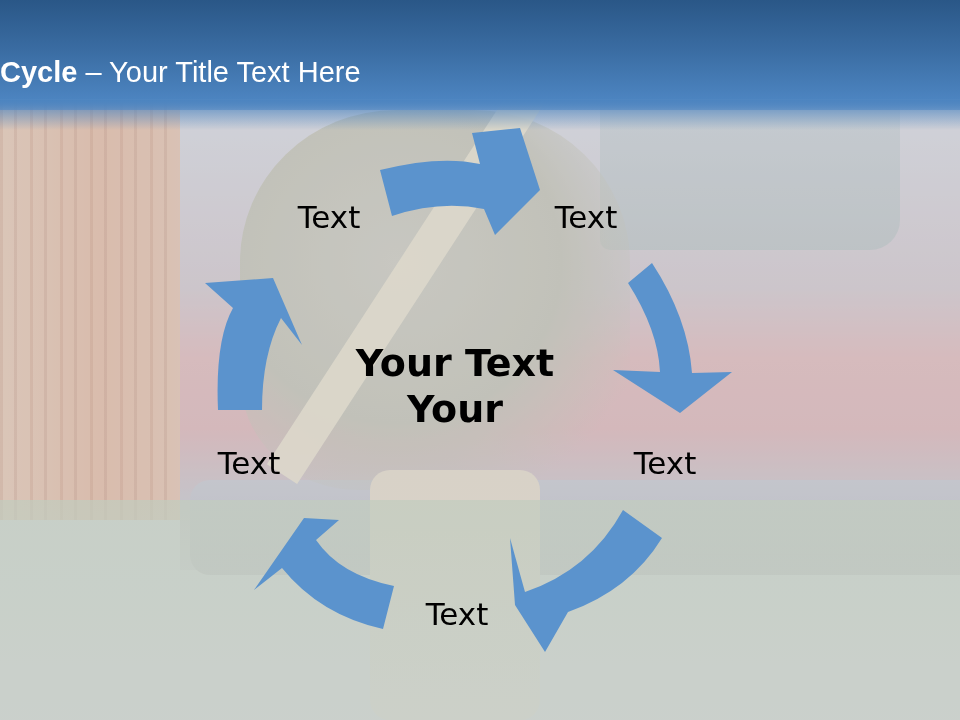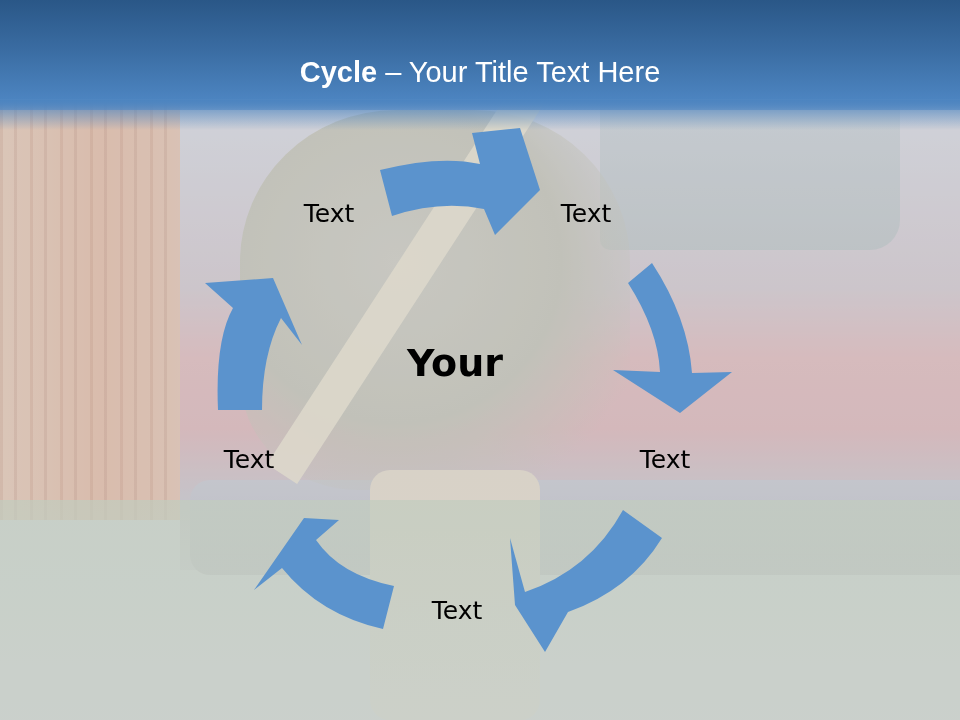--- a/index.html
+++ b/index.html
@@ -24,26 +24,26 @@
   .bg-handle { position: absolute; left: 520px; top: 80px; width: 36px; height: 470px; background: #ddd6be; transform: rotate(33deg); transform-origin: top center; opacity: 0.9; }
   .bg-grass { position: absolute; left: 0; top: 500px; width: 960px; height: 220px;
     background: linear-gradient(180deg, rgba(180,196,170,0.7), rgba(190,200,185,0.8)); }
   .bg-wash { position: absolute; left: 0; top: 0; width: 960px; height: 720px; background: rgba(220,222,228,0.35); }
 
   
   .title-bar { position: absolute; left: 0; top: 0; width: 960px; height: 110px;
     background: linear-gradient(180deg, #2a5787 0%, #3a6ca2 45%, #4c84c0 90%, rgba(90,140,200,0.6) 100%); }
   .title-fade { position: absolute; left: 0; top: 100px; width: 960px; height: 30px;
     background: linear-gradient(180deg, rgba(76,132,192,0.9), rgba(210,220,235,0)); }
-  .title { position: absolute; left: 0; top: 56px; width: 960px; text-align: center; color: #ffffff; font-size: 29px; font-family: "Liberation Sans", sans-serif; }
+  .title { position: absolute; left: 0; top: 56px; width: 960px; text-align: left; color: #ffffff; font-size: 29px; font-family: "Liberation Sans", sans-serif; }
   .title b { font-weight: bold; }
 
   
   .arrows { position: absolute; left: 0; top: 0; width: 960px; height: 720px; }
-  .label { position: absolute; color: #000; font-size: 25px; font-family: "DejaVu Sans", sans-serif; text-align: center; width: 120px; }
+  .label { position: absolute; color: #000; font-size: 31px; font-family: "DejaVu Sans", sans-serif; text-align: center; width: 120px; }
   .center-label { position: absolute; left: 335px; top: 340px; width: 240px; text-align: center; color: #000; font-size: 38px; font-weight: bold; line-height: 1.22; font-family: "DejaVu Sans", sans-serif; }
 </style>
 </head>
 <body>
 
 <div class="slide">
 
   <div class="bg-fence"></div>
   <div class="bg-car"></div>
   <div class="bg-window"></div>
@@ -73,15 +73,16 @@
     <path fill="#5b93cd" d="M218,410 Q215,340 233,308 L205,283 L273,278 L302,345 L281,318 Q262,355 262,410 Z"></path>
   </svg>
 
   <div class="label" style="left:269px; top:199px;">Text</div>
   <div class="label" style="left:526px; top:199px;">Text</div>
   <div class="label" style="left:605px; top:445px;">Text</div>
   <div class="label" style="left:397px; top:596px;">Text</div>
   <div class="label" style="left:189px; top:445px;">Text</div>
 
   <div class="center-label">
+    <div>Your Text</div>
     <div>Your</div>
   </div>
 </div>
 
 </body></html>

